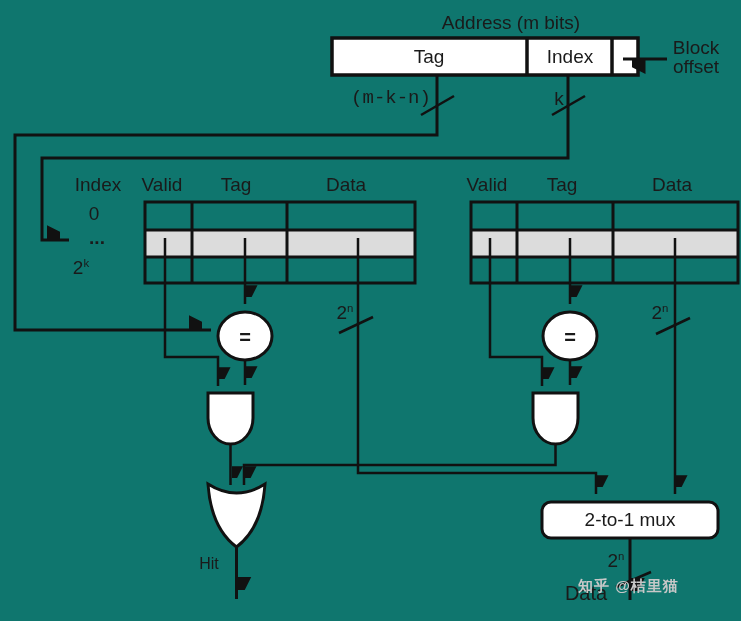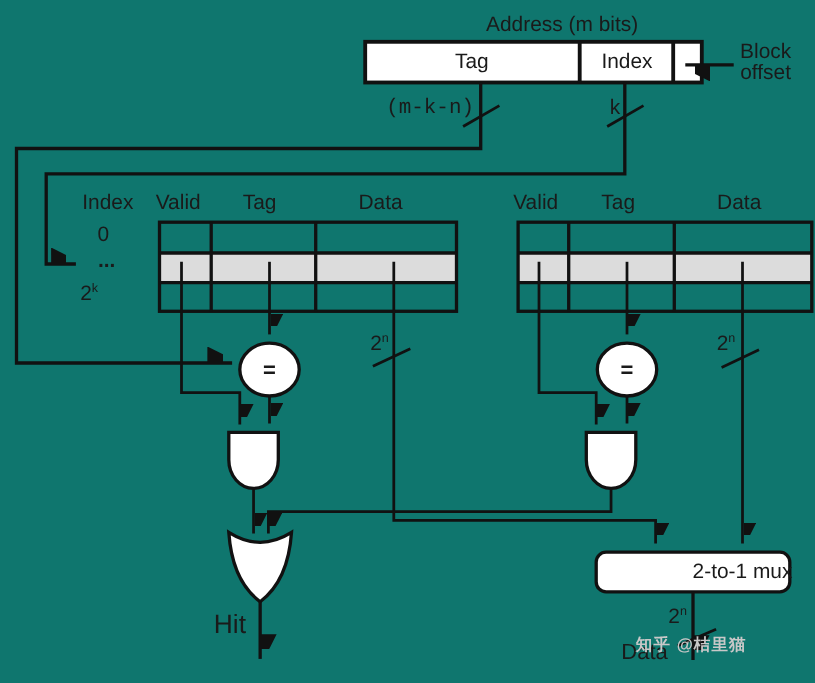--- a/index.html
+++ b/index.html
@@ -136,19 +136,19 @@
   <div class="lbl ctr" style="left:345px; top:303px;">
     <span>2</span><sup>n</sup>
   </div>
   <div class="lbl ctr" style="left:660px; top:303px;">
     <span>2</span><sup>n</sup>
   </div>
   <div class="lbl ctr" style="left:616px; top:551px;">
     <span>2</span><sup>n</sup>
   </div>
 
-  <div class="lbl ctr" style="left:630px; top:510px;margin-left:45px;">2-to-1 mux</div>
-  <div class="lbl ctr" style="left:209px; top:556px; font-size:24px;">Hit</div>
+  <div class="lbl ctr" style="left:630px; top:510px;">2-to-1 mux</div>
+  <div class="lbl ctr" style="left:209px; top:556px; font-size:16px;">Hit</div>
   <div class="lbl ctr" style="left:586px; top:583px; font-size:20px;">Data</div>
 
   <div class="wm" style="left:578px; top:577px;">知乎 @桔里猫</div>
 
 </div>
 
 </body></html>

